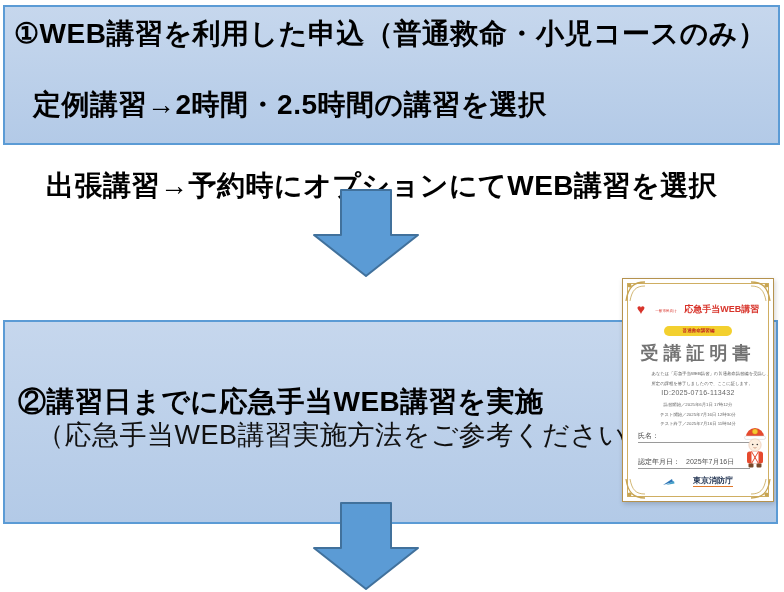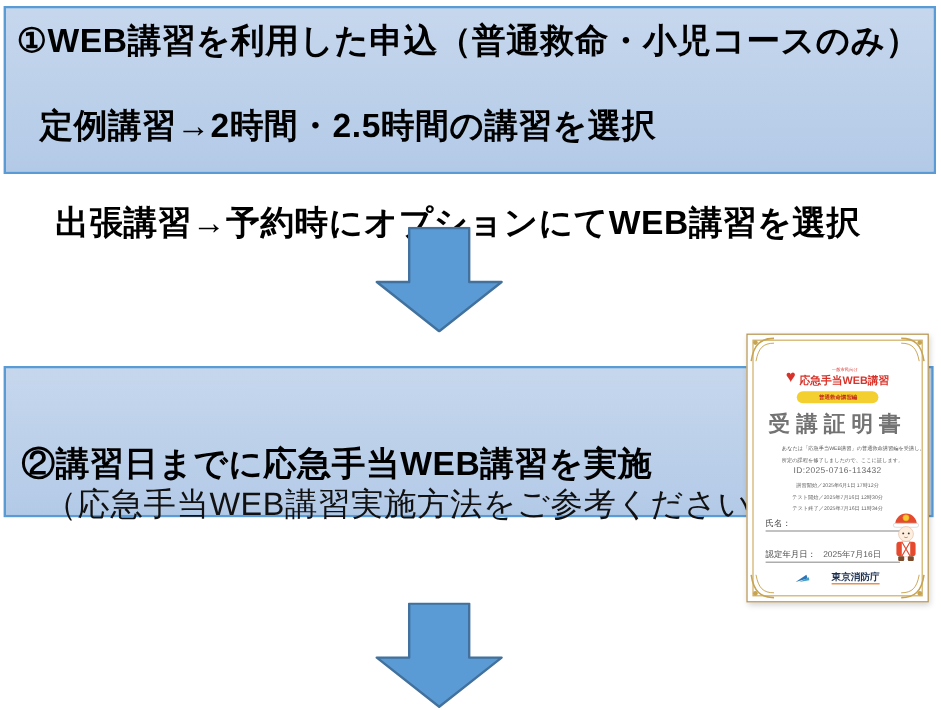--- a/index.html
+++ b/index.html
@@ -9,21 +9,21 @@
     background:#ffffff; font-family:"Liberation Sans", sans-serif;
   }
 
   
   .flow-box {
     position:absolute; left:3px;
     background:linear-gradient(180deg, #c6d7ed 0%, #b3cae7 100%);
     border:2px solid #5b9bd5;
   }
   .box1 { top:5px; width:777px; height:140px; }
-  .box2 { top:305px; width:775px; height:126px; }
+  .box2 { top:320px; width:775px; height:204px; }
   .box-line {
     position:absolute; white-space:nowrap; color:#000;
     font-size:28px; font-weight:700; letter-spacing:0.5px;
   }
   .b1-l1 { left:9px;  top:8px; }
   .b1-l2 { left:28px; top:79px; }
   .b1-l3 { left:41px; top:114px;margin-top:46px; }
   .b2-l1 { left:13px; top:61px; }
   .b2-l2 { left:32px; top:95px; font-weight:400; color:#111; font-size:27px; }
 
@@ -43,21 +43,21 @@
   .corner.tl { left:1px;  top:1px; }
   .corner.tr { right:1px; top:1px;  transform:scaleX(-1); }
   .corner.bl { left:1px;  bottom:1px; transform:scaleY(-1); }
   .corner.br { right:1px; bottom:1px; transform:scale(-1,-1); }
 
   .cert-logo-row {
     position:absolute; top:23px; left:0; width:100%;
     display:flex; justify-content:center; align-items:center; gap:3px;
   }
   .heart { color:#d8332a; font-size:14px; line-height:14px; }
-  .logo-text { display:flex; flex-direction:column; align-items:center; }
+  .logo-text { display:flex; align-items:center; }
   .logo-top  { font-size:6px; transform:scale(0.6); transform-origin:center bottom;
                color:#d8332a; white-space:nowrap; }
   .logo-main { font-size:9px; font-weight:700; color:#d8332a; white-space:nowrap; }
   .cert-badge {
     position:absolute; top:47px; left:50%; transform:translateX(-50%);
     width:68px; height:10px; border-radius:5px; background:#f3d02f;
     display:flex; align-items:center; justify-content:center;
   }
   .cert-badge span { font-size:7px; transform:scale(0.65); color:#c22a1e;
                      font-weight:700; white-space:nowrap; }

